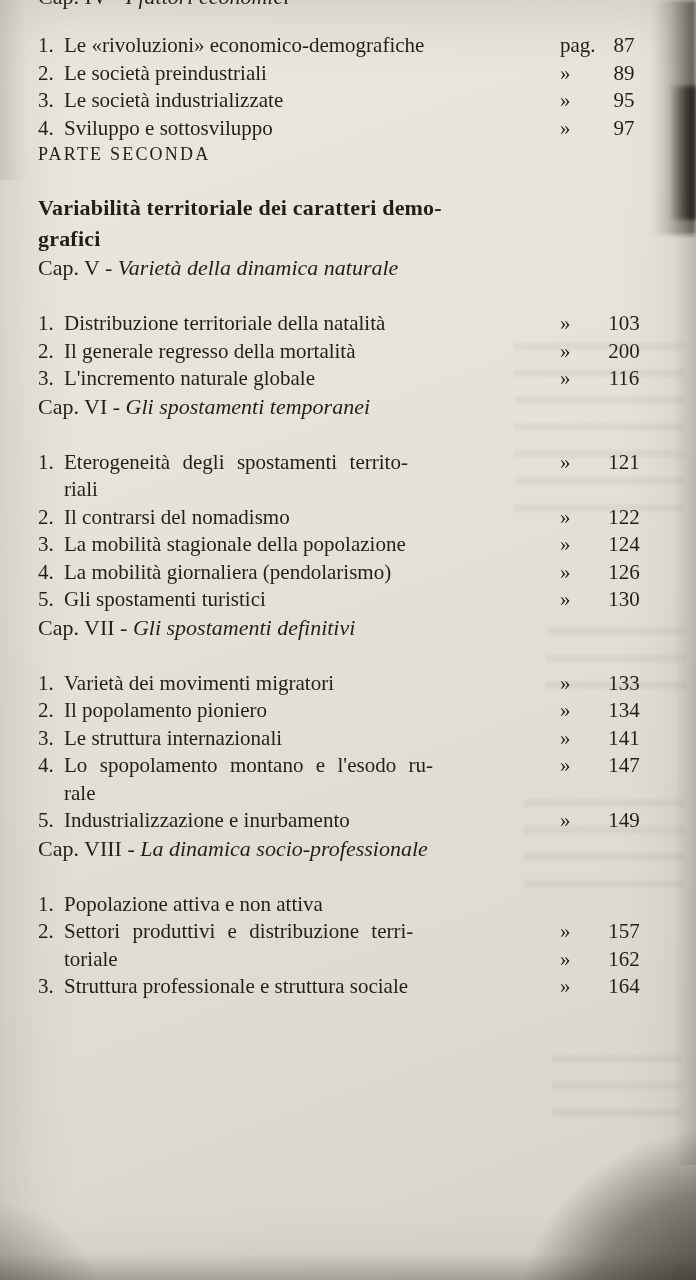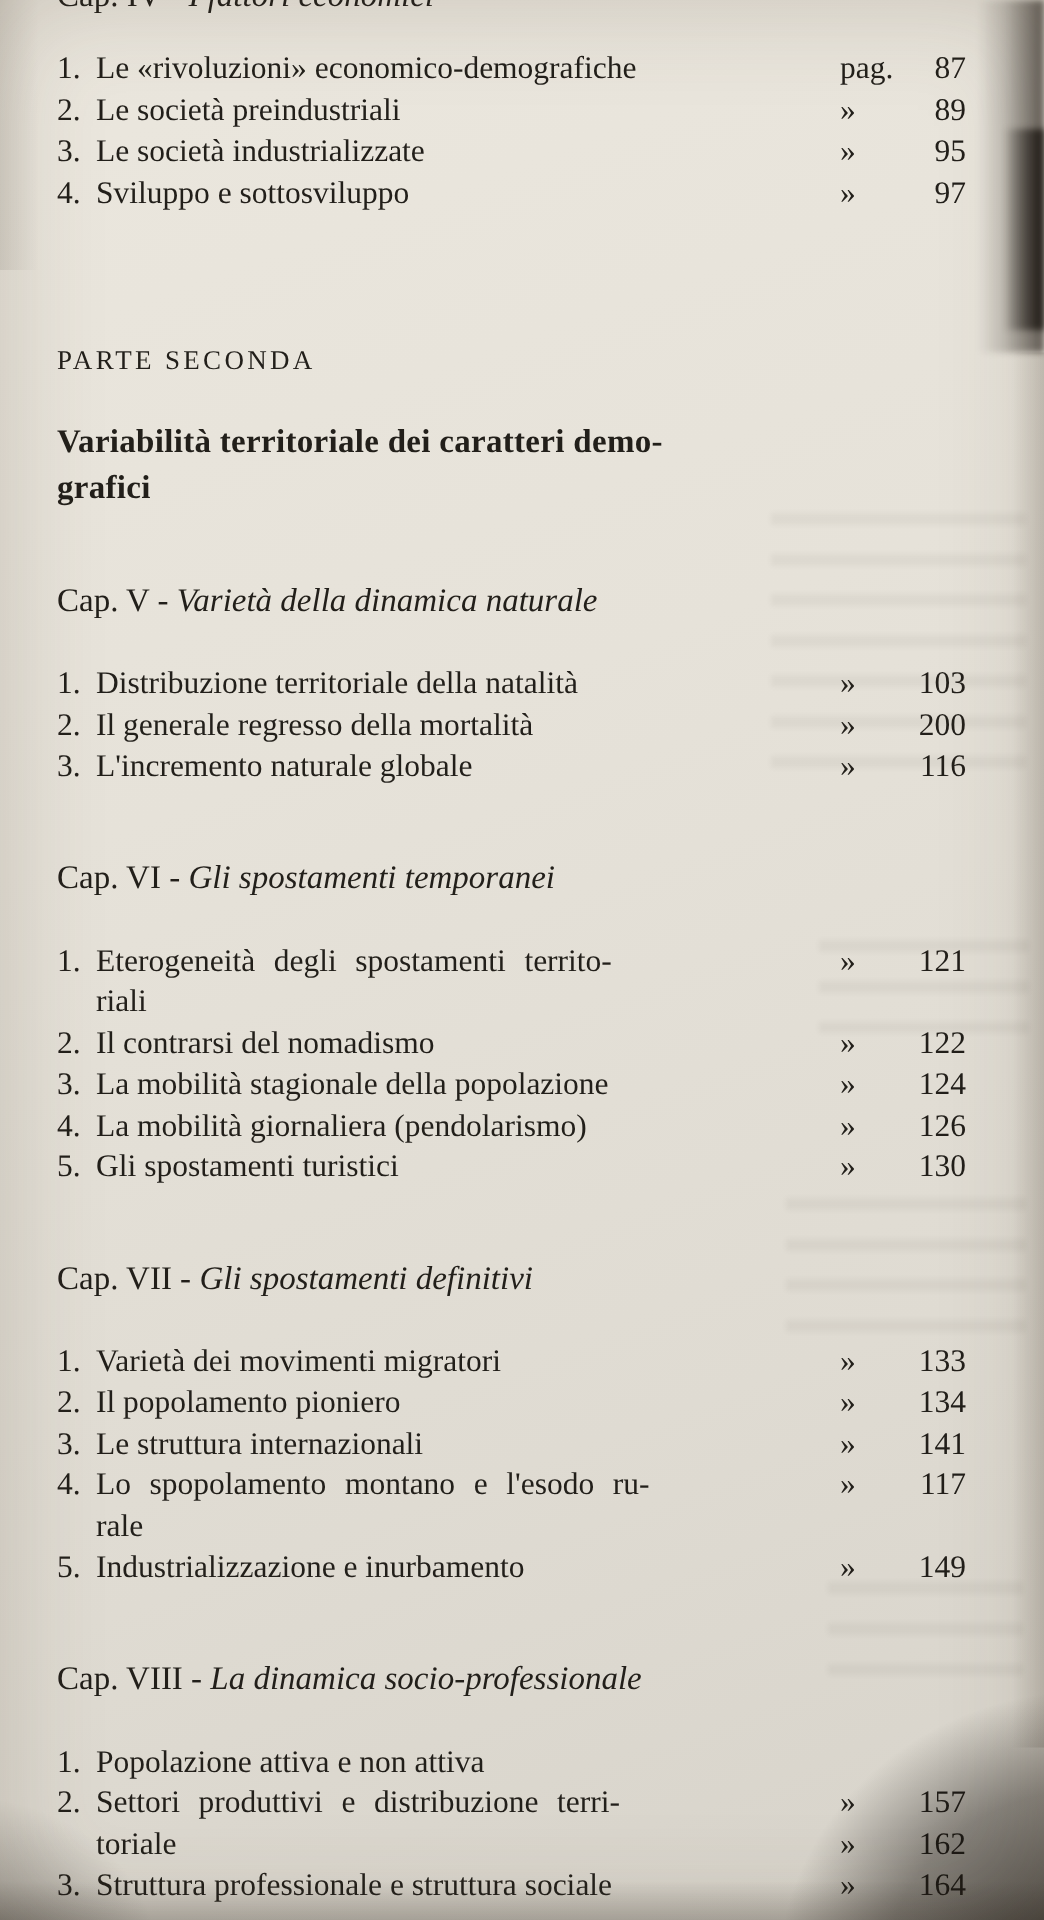--- a/index.html
+++ b/index.html
@@ -14,33 +14,33 @@
     box-shadow:inset 0 0 70px rgba(80,68,50,0.22);}
   .page{position:absolute;inset:0;padding:0 52px 0 38px;}
 
   
   .cropped{height:11px;overflow:hidden;}
   .cropped .cap-line{transform:translateY(-17px);}
 
   .cap-line{font-size:22px;line-height:28px;}
   .cap-title{font-style:italic;}
 
-  .section{margin-top:46px;}
+  .section{}
   .section.no-cap{margin-top:0;}
   .section .items{margin-top:28px;}
   .section.no-cap .items{margin-top:21px;}
 
   .row{display:flex;font-size:21px;line-height:27.5px;}
   .num{flex:none;width:26px;}
   .txt{flex:1 1 auto;padding-right:6px;}
   .txt.jst{word-spacing:0.34em;}
   .ref{flex:none;width:44px;text-align:left;}
-  .pg{flex:none;width:40px;text-align:right;}
-
-  .part{margin-top:86px;}
+  .pg{flex:none;width:40px;text-align:center;}
+
+  .part{}
   .part-label{font-size:18px;letter-spacing:2.2px;line-height:24px;}
   .part-title{margin:26px 0 0;font-size:22px;line-height:31px;font-weight:bold;letter-spacing:0.2px;}
 
   
   .sh{position:absolute;pointer-events:none;}
   #sh-tr{right:0;top:0;width:44px;height:235px;
     background:linear-gradient(to left,rgba(25,19,14,0.65),rgba(25,19,14,0.18) 60%,transparent);
     filter:blur(2px);}
   #sh-tr2{right:0;top:86px;width:27px;height:134px;
     background:linear-gradient(to left,rgba(15,11,8,0.85),transparent);
@@ -228,21 +228,21 @@
                 <span class="txt">Le struttura internazionali</span>
                 <span class="ref">»</span>
                 <span class="pg">141</span>
               </div>
             </div>
             <div class="item">
               <div class="row">
                 <span class="num">4.</span>
                 <span class="txt jst">Lo spopolamento montano e l'esodo ru-</span>
                 <span class="ref">»</span>
-                <span class="pg">117</span>
+                <span class="pg">147</span>
               </div>
               <div class="row">
                 <span class="num"></span>
                 <span class="txt">rale</span>
                 <span class="ref"></span>
                 <span class="pg"></span>
               </div>
             </div>
             <div class="item">
               <div class="row">

